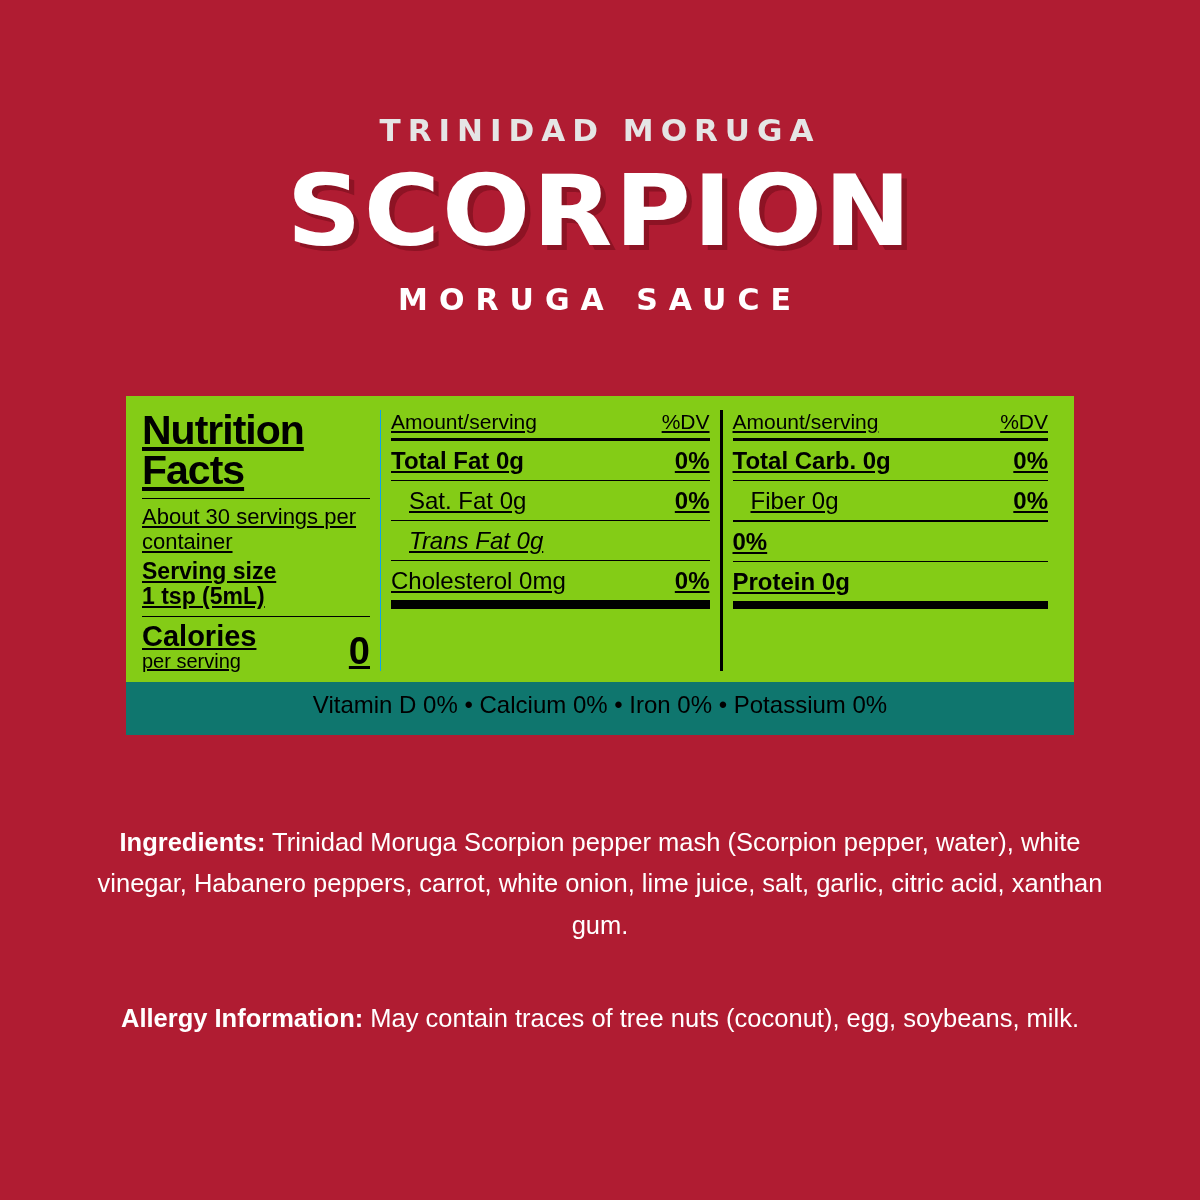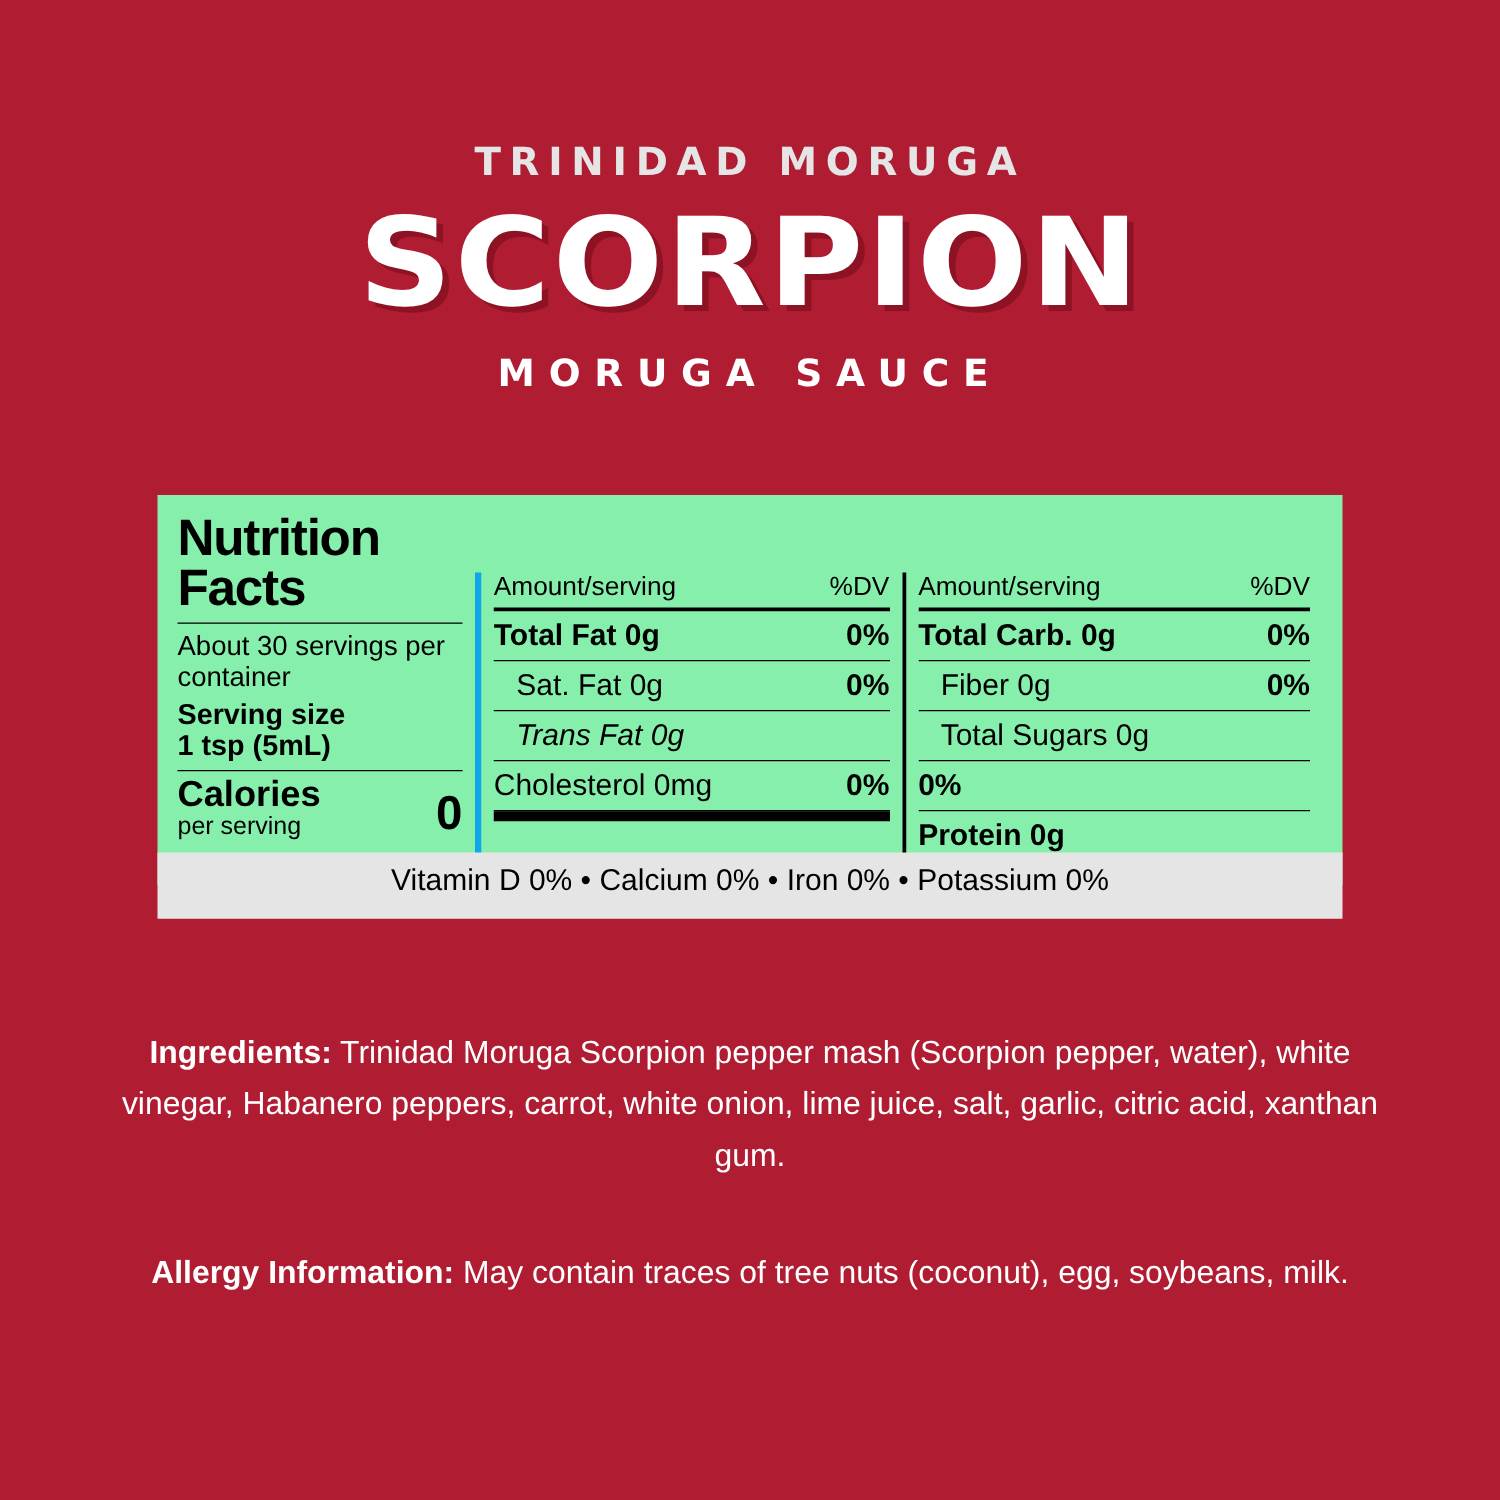--- a/index.html
+++ b/index.html
@@ -52,25 +52,26 @@
     margin-top: 22px;
     font-family: "DejaVu Sans", sans-serif;
   }
 
   
   .nf-panel {
     position: absolute;
     left: 126px;
     top: 396px;
     width: 948px;
-    background: #86efac;
+    background: #84cc16;
     box-sizing: border-box;
     padding: 14px 16px 12px 16px;
     display: flex;
     color: #000;
+    text-decoration: underline;
   }
 
   .nf-left {
     width: 238px;
     flex: 0 0 238px;
     padding-right: 10px;
     box-sizing: border-box;
   }
   .nf-title {
     font-family: "Liberation Sans", sans-serif;
@@ -117,22 +118,21 @@
   .nf-cal-value {
     font-size: 38px;
     font-weight: bold;
     line-height: 1;
     padding-bottom: 1px;
   }
 
   .nf-cols {
     flex: 1 1 auto;
     display: flex;
-    border-left: 5px solid #0ea5e9;
-    margin-top: 48px;
+    border-left: 1px solid #0ea5e9;
   }
   .nf-col {
     flex: 1 1 50%;
     padding: 0 10px;
     box-sizing: border-box;
   }
   .nf-col.second {
     border-left: 3px solid #000;
   }
 
@@ -158,21 +158,21 @@
     padding: 9px 16px 0 16px;
     font-size: 24px;
     text-align: center;
   }
 
   
   .nf-bottom {
     position: absolute;
     left: 126px;
     width: 948px;
-    background: #e5e5e5;
+    background: #0f766e;
     box-sizing: border-box;
   }
 
   
   .info {
     position: absolute;
     left: 90px;
     width: 1020px;
     text-align: center;
     color: #ffffff;
@@ -270,24 +270,20 @@
           <span class="dv">0%</span>
         </div>
         <div class="rule-thin"></div>
 
         <div class="nf-row">
           <span class="lbl indent"><span>Fiber 0g</span></span>
           <span class="dv">0%</span>
         </div>
         <div class="rule-thin"></div>
 
-        <div class="nf-row">
-          <span class="lbl indent"><span>Total Sugars 0g</span></span>
-          <span class="dv"></span>
-        </div>
         <div class="rule-thin"></div>
 
         <div class="nf-row">
           <span class="dv">0%</span>
         </div>
         <div class="rule-thin"></div>
 
         <div class="nf-row">
           <span class="lbl b"><span>Protein 0g</span></span>
           <span class="dv"></span>

